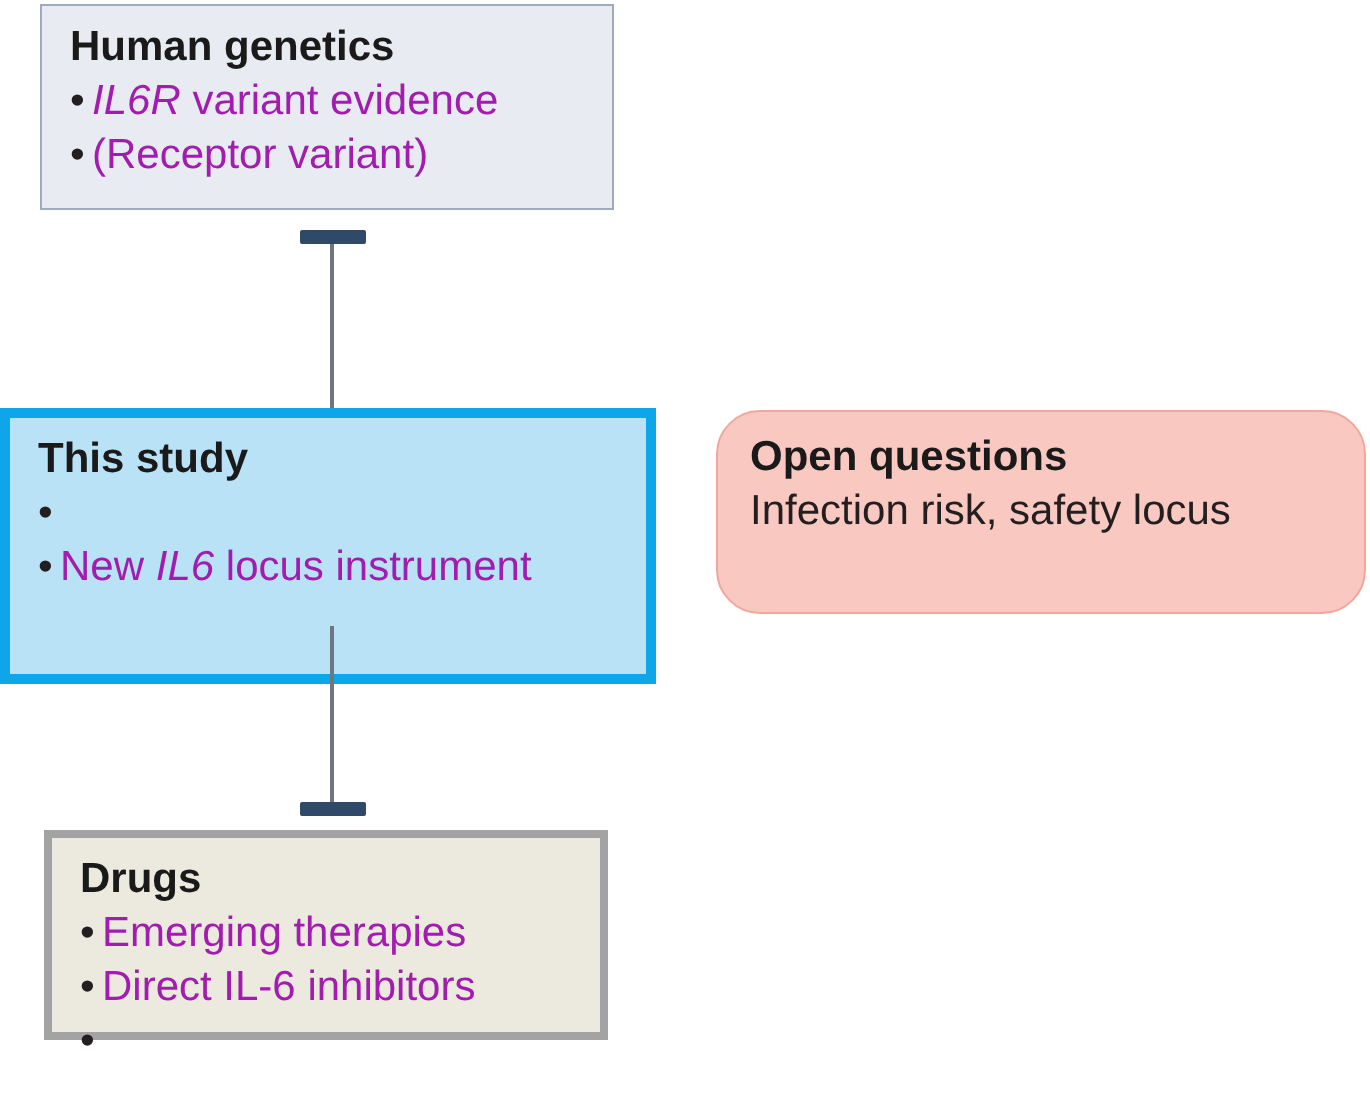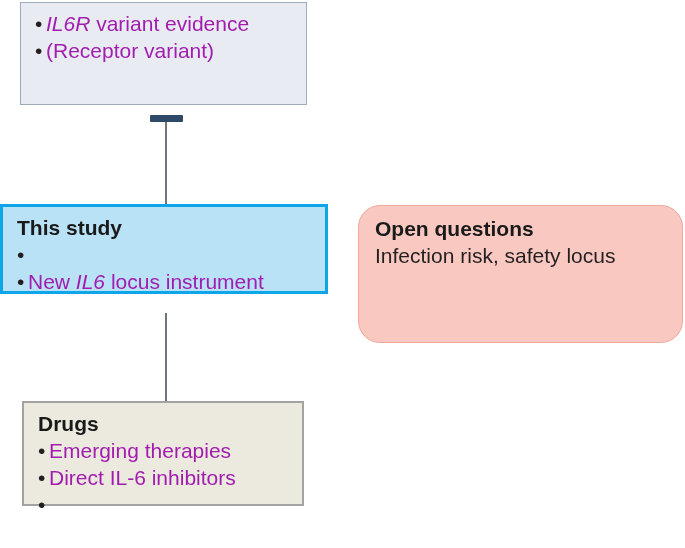--- a/index.html
+++ b/index.html
@@ -60,39 +60,39 @@
 
   
   #box-human-genetics {
     left: 20px;  top: 2px;
     width: 287px; height: 103px;
     background: #e8ecf2;
     border: 1px solid #9fabbd;
   }
   #box-this-study {
     left: 0px;  top: 204px;
-    width: 328px; height: 90px;
+    width: 328px; height: 138px;
     background: #b9e2f7;
-    border: 3px solid #0ea5e9;
+    border: 5px solid #0ea5e9;
   }
   #box-open-questions {
     left: 358px;  top: 205px;
-    width: 325px; height: 138px;
+    width: 325px; height: 102px;
     background: #f9c9c1;
     border: 1.5px solid #f0a79c;
     border-radius: 22px;
     padding: 9px 16px 8px 16px;
   }
   #box-drugs {
-    left: 22px;  top: 401px;
+    left: 22px;  top: 415px;
     width: 282px; height: 105px;
     background: #ecead e;
     background: #ecead e;
     background: #eceade;
-    border: 2px solid #a3a3a3;
+    border: 4px solid #a3a3a3;
   }
 
   
   .connector-line {
     position: absolute;
     width: 2px;
     background: #6e7781;
   }
   .connector-cap {
     position: absolute;
@@ -106,20 +106,21 @@
 
   #connector-bottom-line { left: 165px; top: 313px; height: 90px; }
   #connector-bottom-cap  { left: 150px; top: 401px; width: 33px; }
 </style>
 </head>
 <body>
 
 <div id="canvas">
 
   <div class="box" id="box-human-genetics">
+    <div class="box-title">Human genetics</div>
 
     <div class="box-line bullet-line">
       <span class="bullet-dot">•</span>
       <span class="bullet-text"><span class="ital">IL6R</span><span> variant evidence</span></span>
     </div>
 
     <div class="box-line bullet-line">
       <span class="bullet-dot">•</span>
       <span class="bullet-text">(Receptor variant)</span>
     </div>

